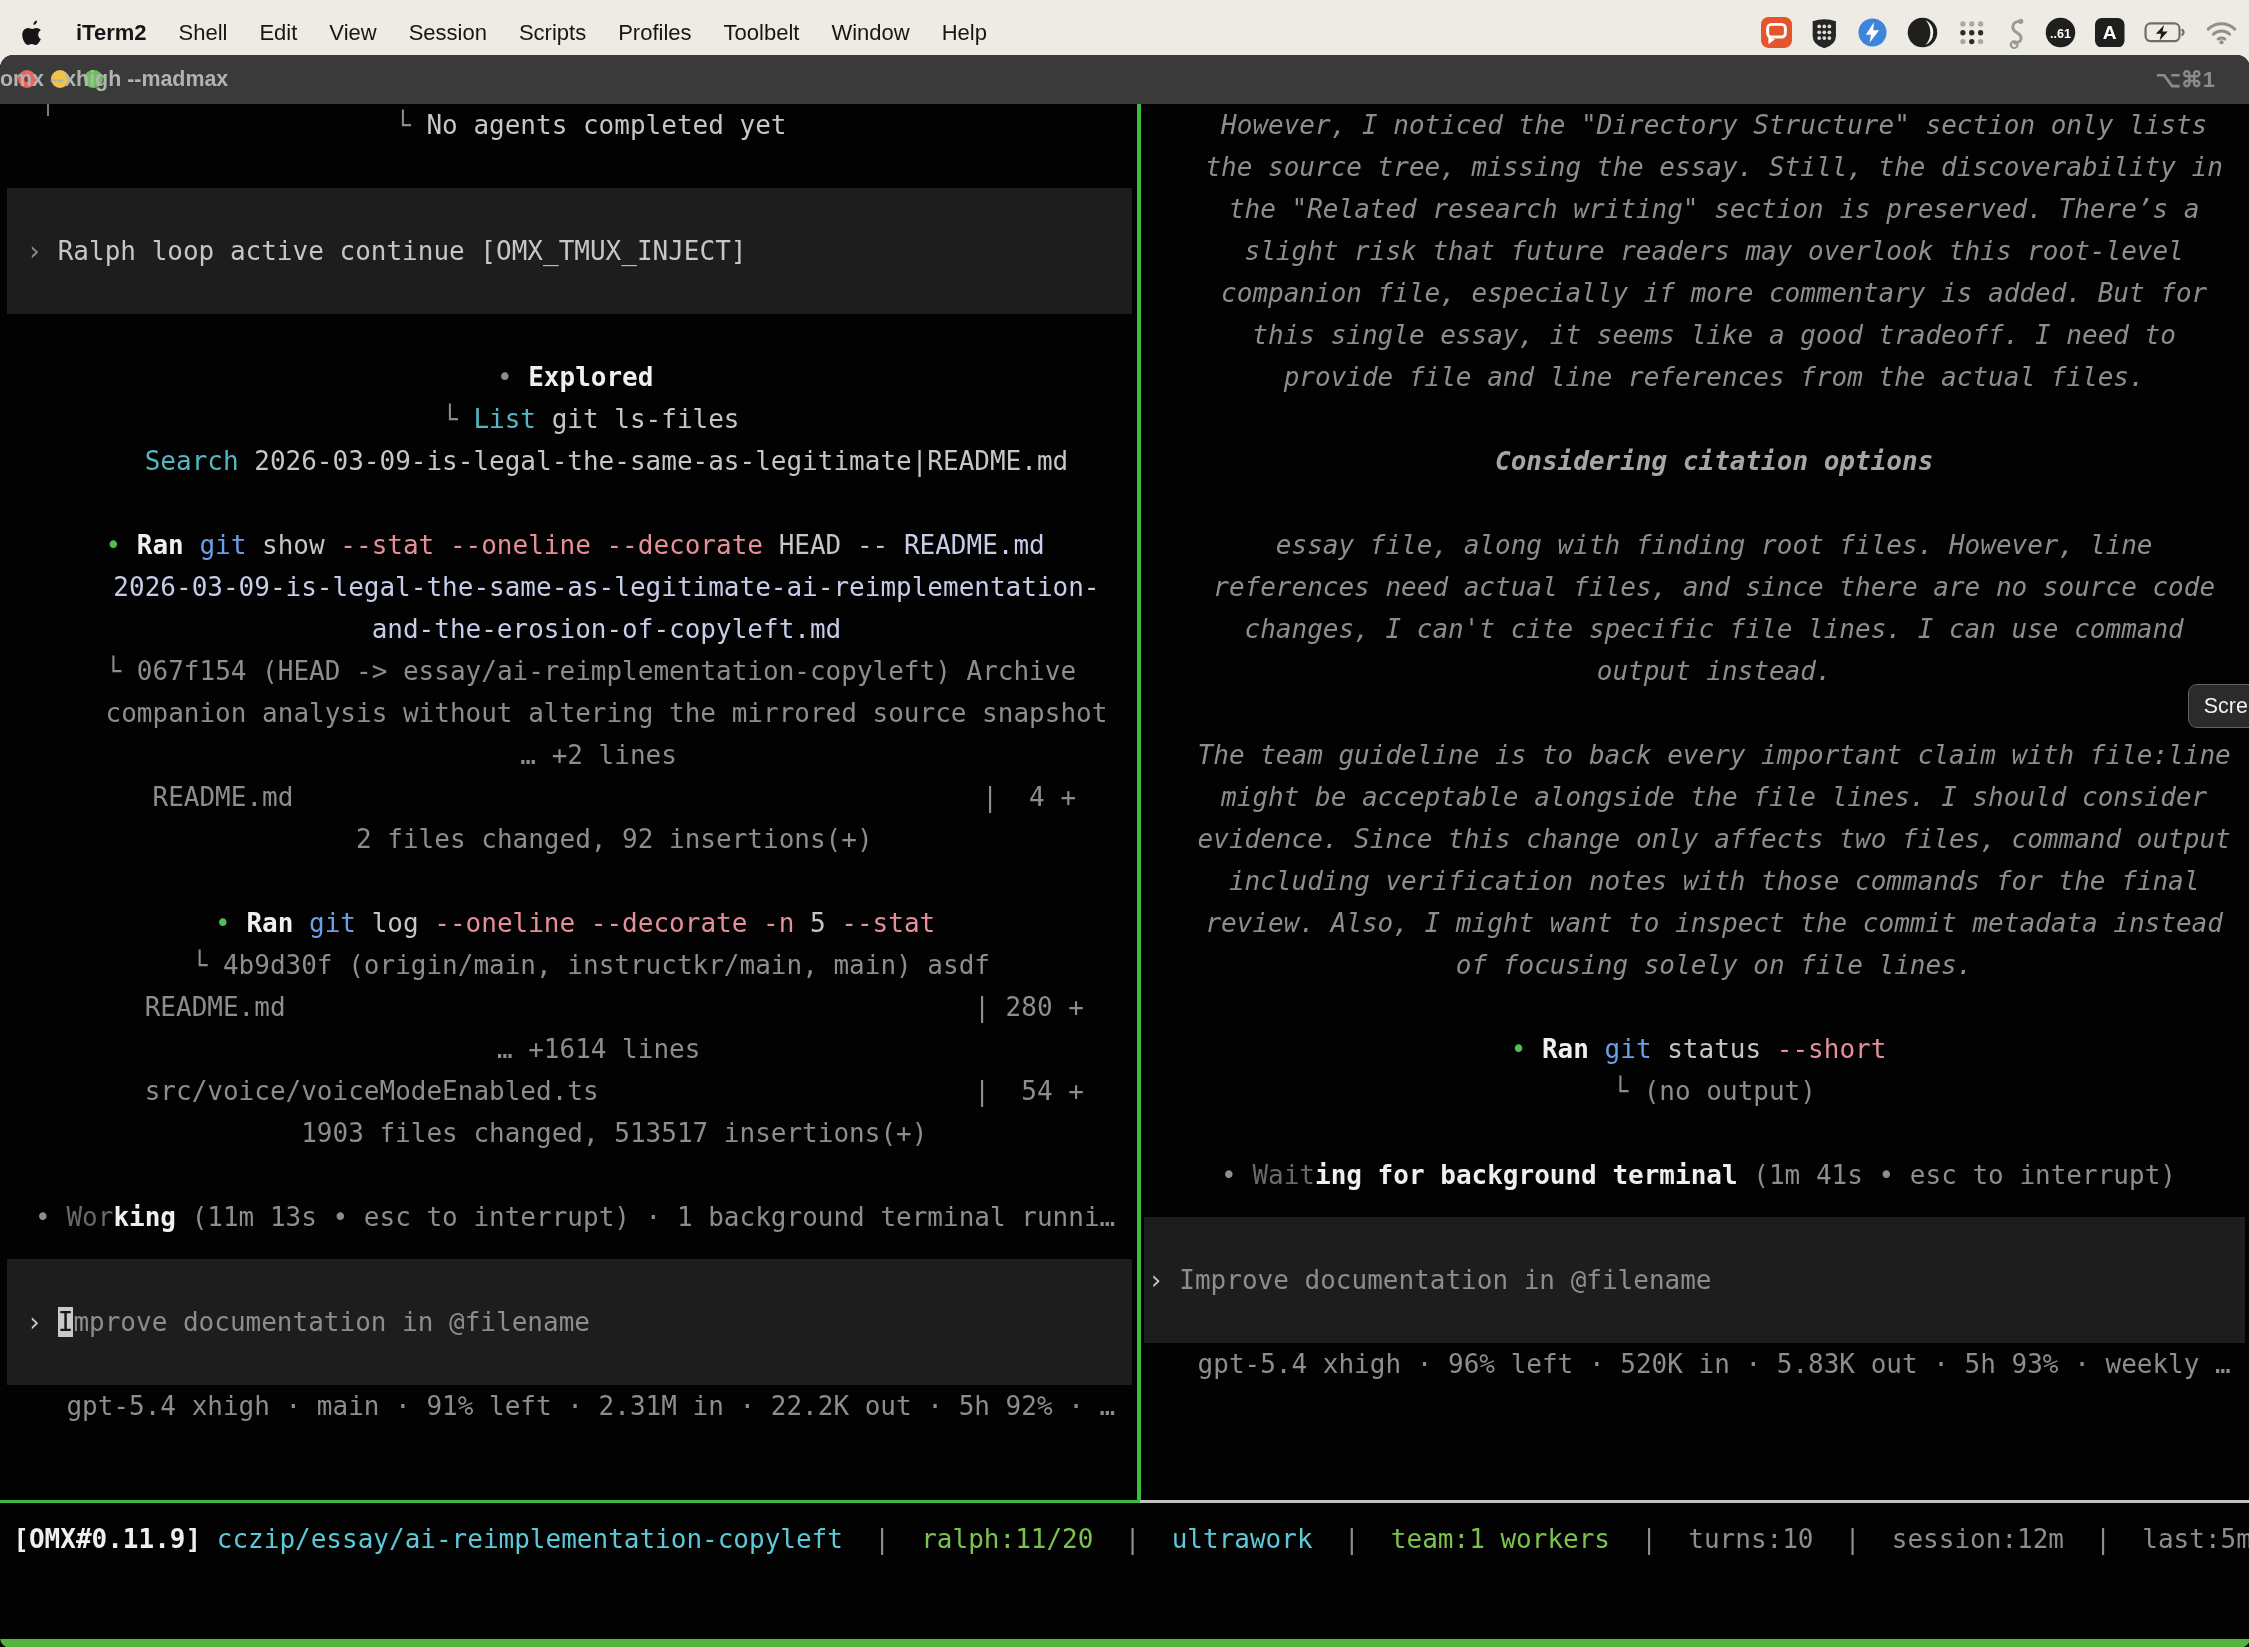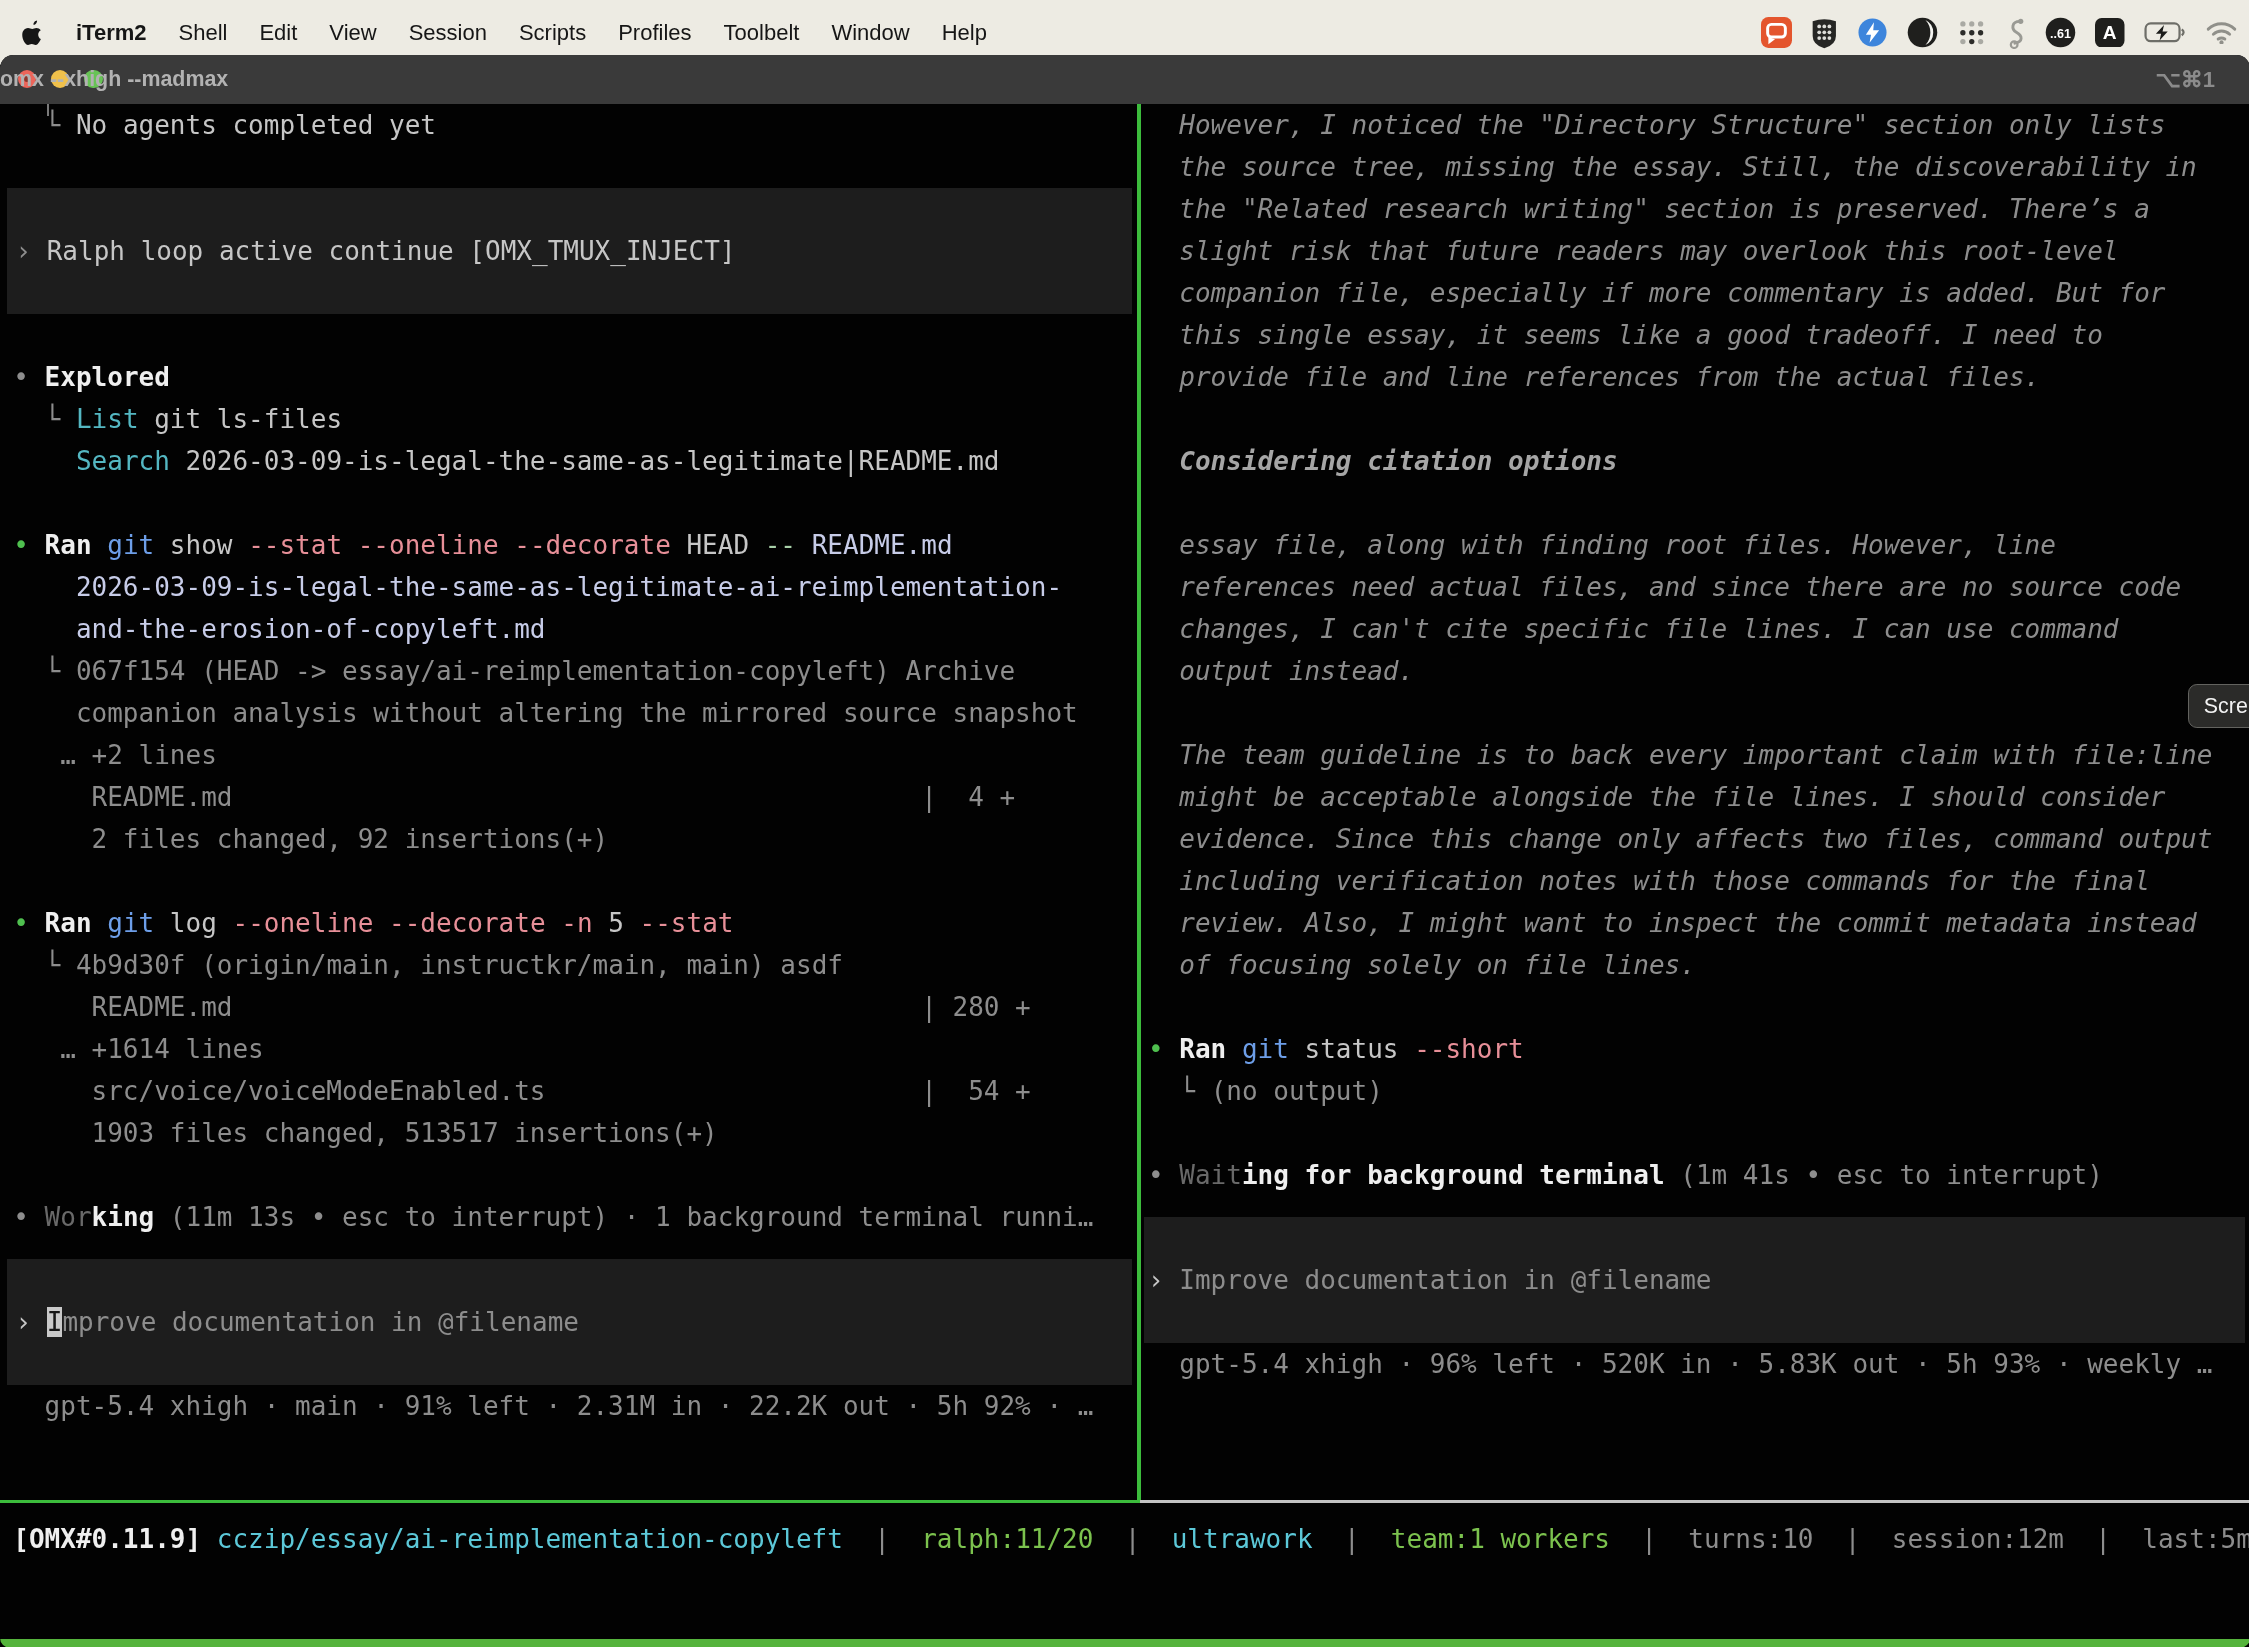--- a/index.html
+++ b/index.html
@@ -26,32 +26,32 @@
   .tl.red{background:#ec655a;}
   .tl.red:after{content:"";position:absolute;left:5.9px;top:5.9px;width:6.6px;height:6.6px;border-radius:50%;background:#8f352b;}
   .tl.yellow{background:#f0c14b;}
   .tl.green{background:#67c355;}
   .win-title{position:absolute;left:0;right:0;top:0;height:49px;line-height:49px;text-align:left;
              color:#b2b2b2;font-size:21.4px;font-weight:bold;}
   .win-shortcut{position:absolute;right:35px;top:0;height:49px;line-height:49px;color:#8b8b8b;font-size:22px;font-weight:bold;}
 
   
   .content{position:absolute;left:0;top:49px;width:2250px;height:1544px;background:#020202;
-           font-family:"DejaVu Sans Mono",monospace;}
+           font-family:"DejaVu Sans Mono",monospace;text-align:center;}
   .pane{position:absolute;top:0;height:1396px;overflow:hidden;}
   .pane-left{left:0;width:1137px;padding-left:13.3px;box-sizing:border-box;}
   .pane-right{left:1140px;width:1109px;padding-left:8px;box-sizing:border-box;}
   .divider-v{position:absolute;left:1137px;top:0;width:3.7px;height:1399px;background:#3cbc3c;}
   .hborder-l{position:absolute;left:0;top:1396px;width:1140px;height:3px;background:#3cbc3c;}
   .hborder-r{position:absolute;left:1140px;top:1396px;width:1109px;height:3px;background:#c3c3c3;}
 
   .tline{height:42px;line-height:42px;font-size:26px;white-space:pre;color:#c6c6c6;}
   .gap{width:100%;}
   .tbox,.tinput{background:#1d1d1d;height:126px;display:flex;align-items:center;}
-  .pane-left .tbox,.pane-left .tinput{margin-left:-5.9px;padding-left:8px;margin-right:5.2px;}
+  .pane-left .tbox,.pane-left .tinput{margin-left:-5.9px;padding-left:19px;margin-right:5.2px;}
   .pane-right .tbox,.pane-right .tinput{margin-left:-3.7px;padding-left:3.7px;margin-right:4.4px;}
 
   .c-n{color:#c6c6c6}.c-d{color:#8d8d8d}.c-d2{color:#696969}
   .c-bw{color:#efefef;font-weight:bold}
   .c-cy{color:#54b7c2}.c-bl{color:#6d9ee8}.c-pk{color:#e78f98}.c-fl{color:#c7cce8}
   .c-gn{color:#4fc04f}.c-gl{color:#a8d0a8}
   .c-it{color:#8d8d8d;font-style:italic}
   .c-bi{color:#a6a6a6;font-style:italic;font-weight:bold}
   .c-tl{color:#4f9ba6;font-style:italic}
   .c-cy2{color:#5cc8d8}.c-gn2{color:#7cc24e}

